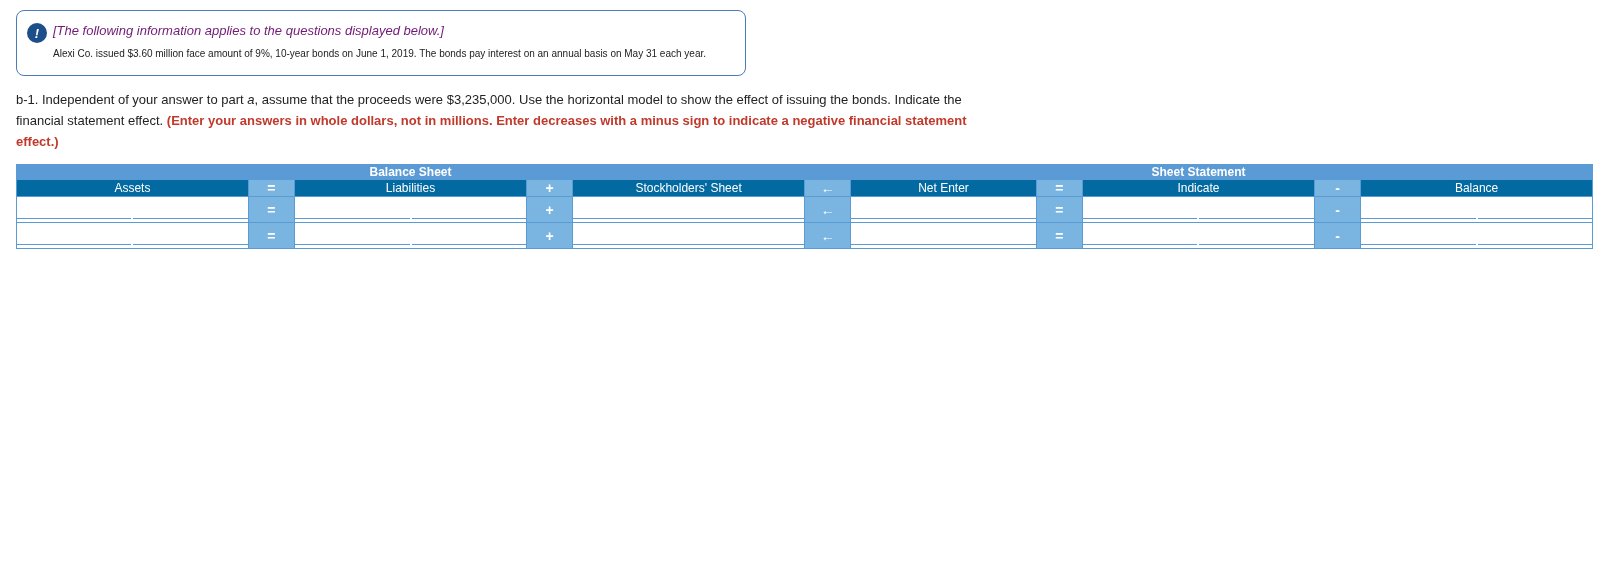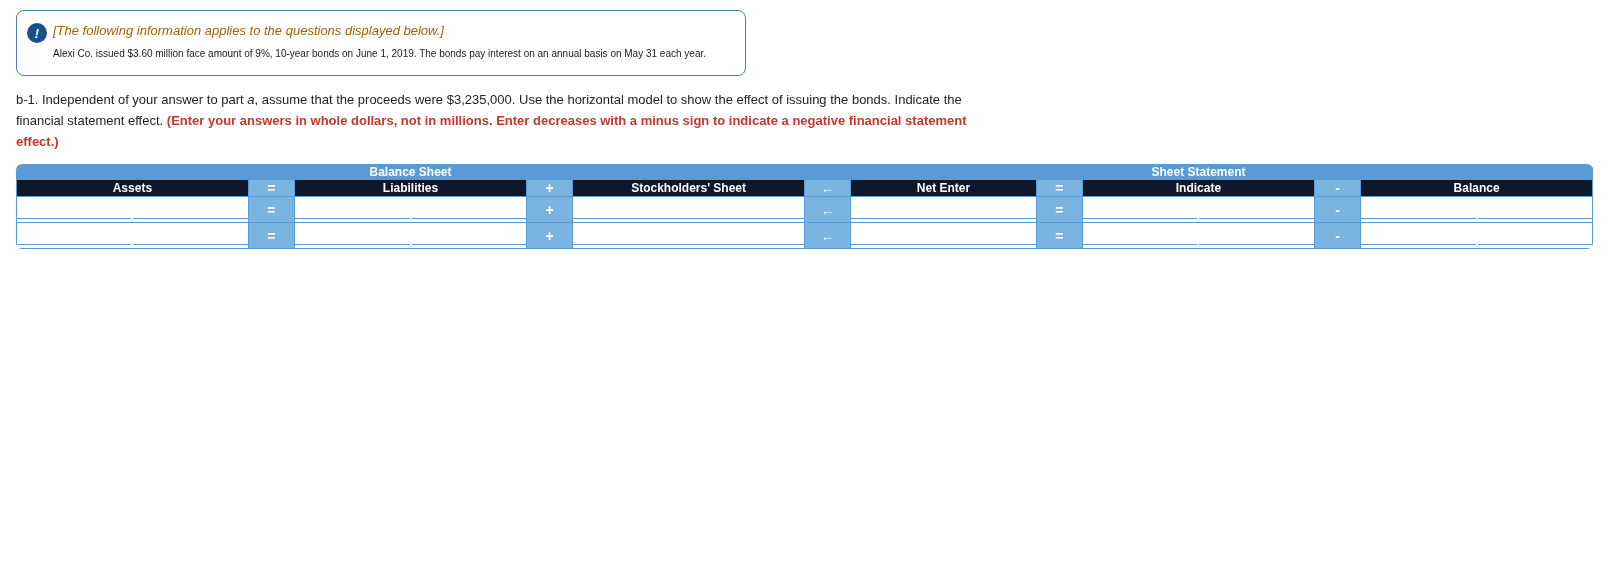--- a/index.html
+++ b/index.html
@@ -39,21 +39,21 @@
 
     .info-title {
       color: #1c4e8a;
       font-weight: bold;
       margin-bottom: 6px;
       font-size: 13px;
     }
 
     .info-italic {
       font-style: italic;
-      color: #a16207;
+      color: #701a75;
       margin-bottom: 8px;
       font-size: 13px;
     }
 
     .info-body {
       color: #222;
       font-size: 10px;
       line-height: 1.5;
     }
 
@@ -84,24 +84,24 @@
     .section-header {
       background: #5a9bd5;
       color: #fff;
       text-align: center;
       font-weight: bold;
       font-size: 12px;
       padding: 4px 6px;
     }
 
     .col-header {
-      background: #0f172a;
+      background: #0369a1;
       color: #fff;
       text-align: center;
-      font-weight: bold;
+      font-weight: normal;
       font-size: 12px;
       padding: 4px 4px;
       white-space: nowrap;
     }
 
     .operator-cell {
       background: #7ab4e0;
       color: #fff;
       text-align: center;
       font-weight: bold;
@@ -125,21 +125,20 @@
       font-size: 12px;
       padding: 2px 3px;
       min-width: 60px;
       background: transparent;
     }
 
     
     .model-wrap {
       width: 100%;
       overflow-x: auto;
-      border-radius: 6px;
     }
 
     table.horizontal-model {
       table-layout: fixed;
       width: 100%;
     }
 
     .col-assets { width: 10%; }
     .col-op { width: 2%; }
     .col-liabilities { width: 10%; }

